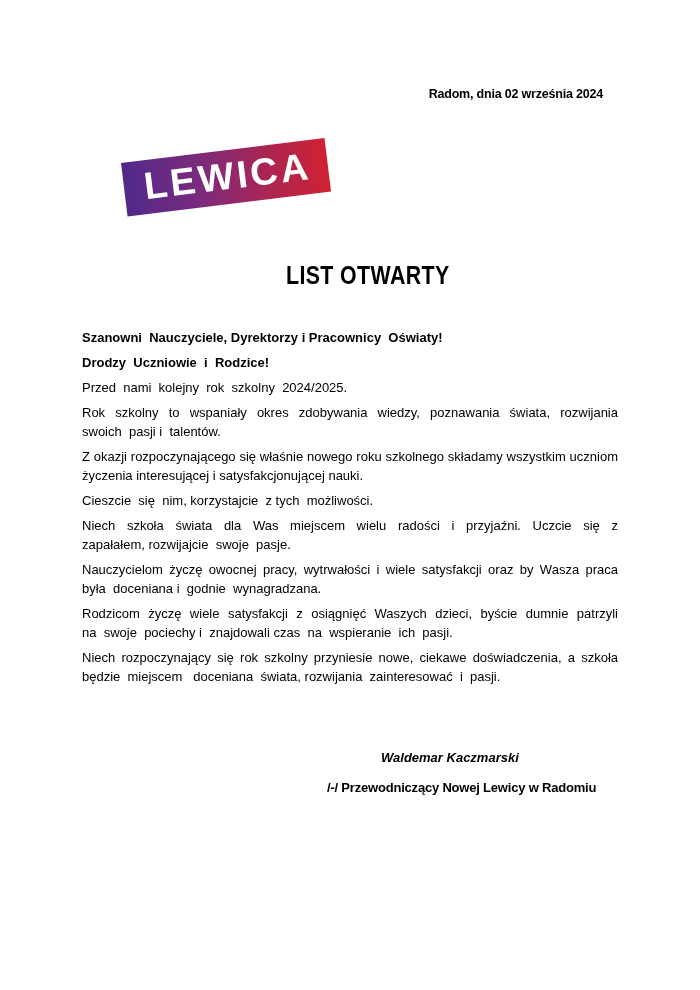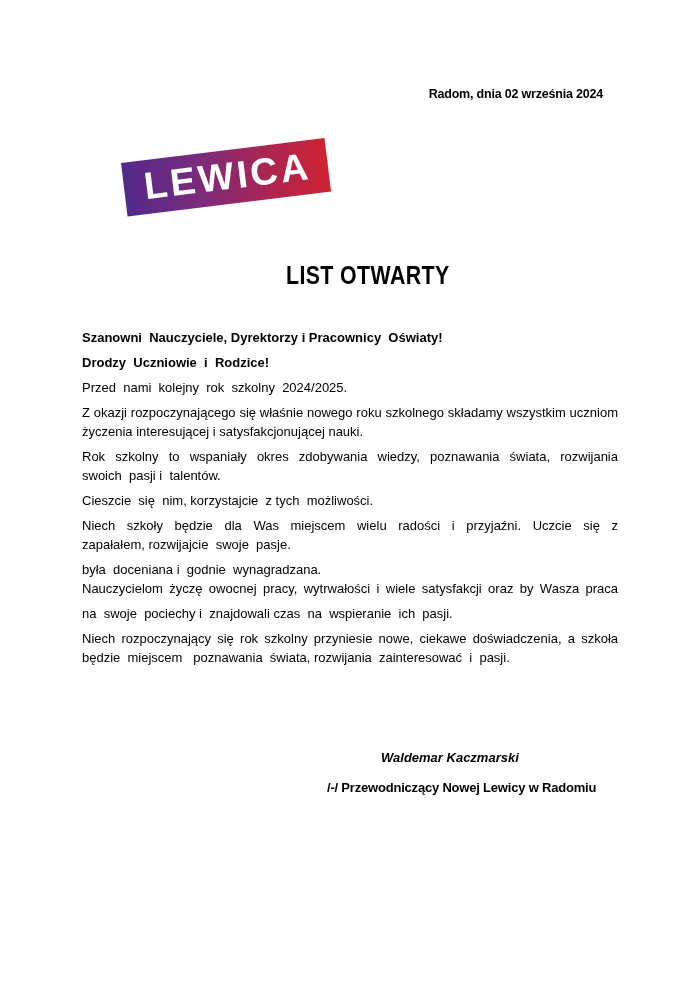--- a/index.html
+++ b/index.html
@@ -64,44 +64,45 @@
       <div class="para bold">
         <div class="line">Szanowni  Nauczyciele, Dyrektorzy i Pracownicy  Oświaty!</div>
       </div>
       <div class="para bold">
         <div class="line">Drodzy  Uczniowie  i  Rodzice!</div>
       </div>
       <div class="para">
         <div class="line">Przed  nami  kolejny  rok  szkolny  2024/2025.</div>
       </div>
       <div class="para">
+        <div class="line just">Rok szkolny to wspaniały okres zdobywania wiedzy, poznawania świata, rozwijania</div>
+        <div class="line">swoich  pasji i  talentów.</div>
+      </div>
+      <div class="para">
         <div class="line just">Z okazji rozpoczynającego się właśnie nowego roku szkolnego składamy wszystkim uczniom</div>
         <div class="line">życzenia interesującej i satysfakcjonującej nauki.</div>
-      </div>
-      <div class="para">
-        <div class="line just">Rok szkolny to wspaniały okres zdobywania wiedzy, poznawania świata, rozwijania</div>
-        <div class="line">swoich  pasji i  talentów.</div>
       </div>
       <div class="para">
         <div class="line">Cieszcie  się  nim, korzystajcie  z tych  możliwości.</div>
       </div>
       <div class="para">
-        <div class="line just">Niech szkoły będzie dla Was miejscem wielu radości i przyjaźni. Uczcie się z</div>
+        <div class="line just">Niech szkoła świata dla Was miejscem wielu radości i przyjaźni. Uczcie się z</div>
         <div class="line">zapałałem, rozwijajcie  swoje  pasje.</div>
       </div>
       <div class="para">
+        <div class="line just">Nauczycielom życzę owocnej pracy, wytrwałości i wiele satysfakcji oraz by Wasza praca</div>
         <div class="line">była  doceniana i  godnie  wynagradzana.</div>
-        <div class="line just">Nauczycielom życzę owocnej pracy, wytrwałości i wiele satysfakcji oraz by Wasza praca</div>
       </div>
       <div class="para">
+        <div class="line just">Rodzicom życzę wiele satysfakcji z osiągnięć Waszych dzieci, byście dumnie patrzyli</div>
         <div class="line">na  swoje  pociechy i  znajdowali czas  na  wspieranie  ich  pasji.</div>
       </div>
       <div class="para">
         <div class="line just">Niech rozpoczynający się rok szkolny przyniesie nowe, ciekawe doświadczenia, a szkoła</div>
-        <div class="line">będzie  miejscem   poznawania  świata, rozwijania  zainteresować  i  pasji.</div>
+        <div class="line">będzie  miejscem   doceniana  świata, rozwijania  zainteresować  i  pasji.</div>
       </div>
     </div>
 
   <div class="sig-name">Waldemar Kaczmarski</div>
 
   <div class="sig-role">/-/ Przewodniczący Nowej Lewicy w Radomiu</div>
 
 </div>
 
 </body></html>

